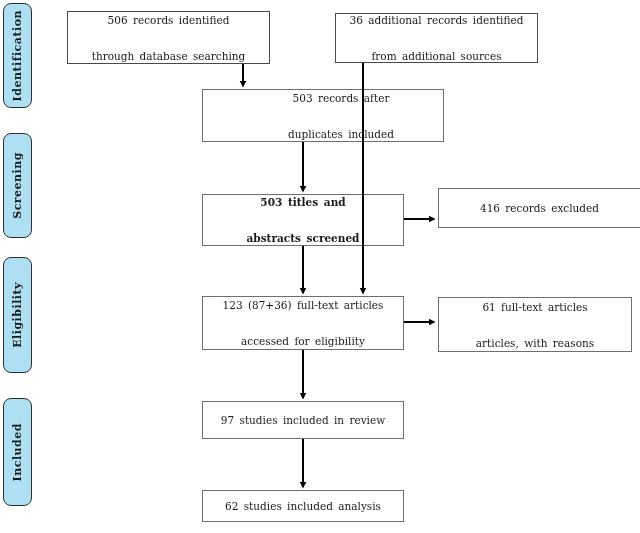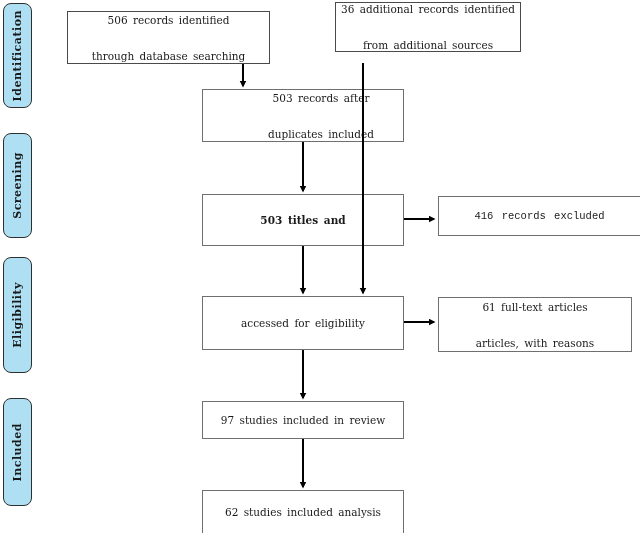--- a/index.html
+++ b/index.html
@@ -72,52 +72,54 @@
   </div>
   <div class="stage" style="left:3px;top:398px;width:29px;height:108px;">
     <span class="vtext">Included</span>
   </div>
 
   <div class="box dark" style="left:67px;top:11px;width:203px;height:53px;">
     <span>506 records identified</span>
     <span>through database searching</span>
   </div>
 
-  <div class="box dark" style="left:335px;top:2px;width:186px;height:50px;text-align:center;">
+  <div class="box dark" style="left:335px;top:13px;width:203px;height:50px;text-align:center;">
     <span>36 additional records identified</span>
     <span>from additional sources</span>
   </div>
 
-  <div class="box" style="left:202px;top:89px;width:202px;height:53px;padding-left:36px;">
+  <div class="box" style="left:202px;top:89px;width:242px;height:53px;padding-left:36px;">
     <span>503 records after</span>
     <span>duplicates included</span>
   </div>
 
   <div class="box" style="left:202px;top:194px;width:202px;height:52px;font-weight:bold;">
     <span>503 titles and</span>
+    <span>abstracts screened</span>
   </div>
 
-  <div class="box" style="left:438px;top:196px;width:203px;height:40px;font-family:Liberation Mono, monospace;">
+  <div class="box" style="left:438px;top:188px;width:203px;height:40px;">
     <span>416 records excluded</span>
   </div>
 
   <div class="box" style="left:202px;top:296px;width:202px;height:54px;">
+    <span>123 (87+36) full-text articles</span>
     <span>accessed for eligibility</span>
   </div>
 
   <div class="box" style="left:438px;top:297px;width:194px;height:55px;">
     <span>61 full-text articles</span>
     <span>articles, with reasons</span>
   </div>
 
   <div class="box" style="left:202px;top:401px;width:202px;height:38px;">
     <span>97 studies included in review</span>
   </div>
 
-  <div class="box" style="left:202px;top:490px;width:202px;height:44px;text-align:right;">
+  <div class="box" style="left:202px;top:490px;width:202px;height:32px;text-align:right;">
     <span>62 studies included analysis</span>
   </div>
 
   <svg id="arrows" xmlns="http://www.w3.org/2000/svg">
     <defs>
       <marker id="ah" markerWidth="8" markerHeight="8" refX="5.5" refY="3.5" orient="auto" markerUnits="userSpaceOnUse">
         <path class="head" d="M0,0 L7,3.5 L0,7 z"></path>
       </marker>
     </defs>
     <line x1="243" y1="64" x2="243" y2="86" marker-end="url(#ah)"></line>

